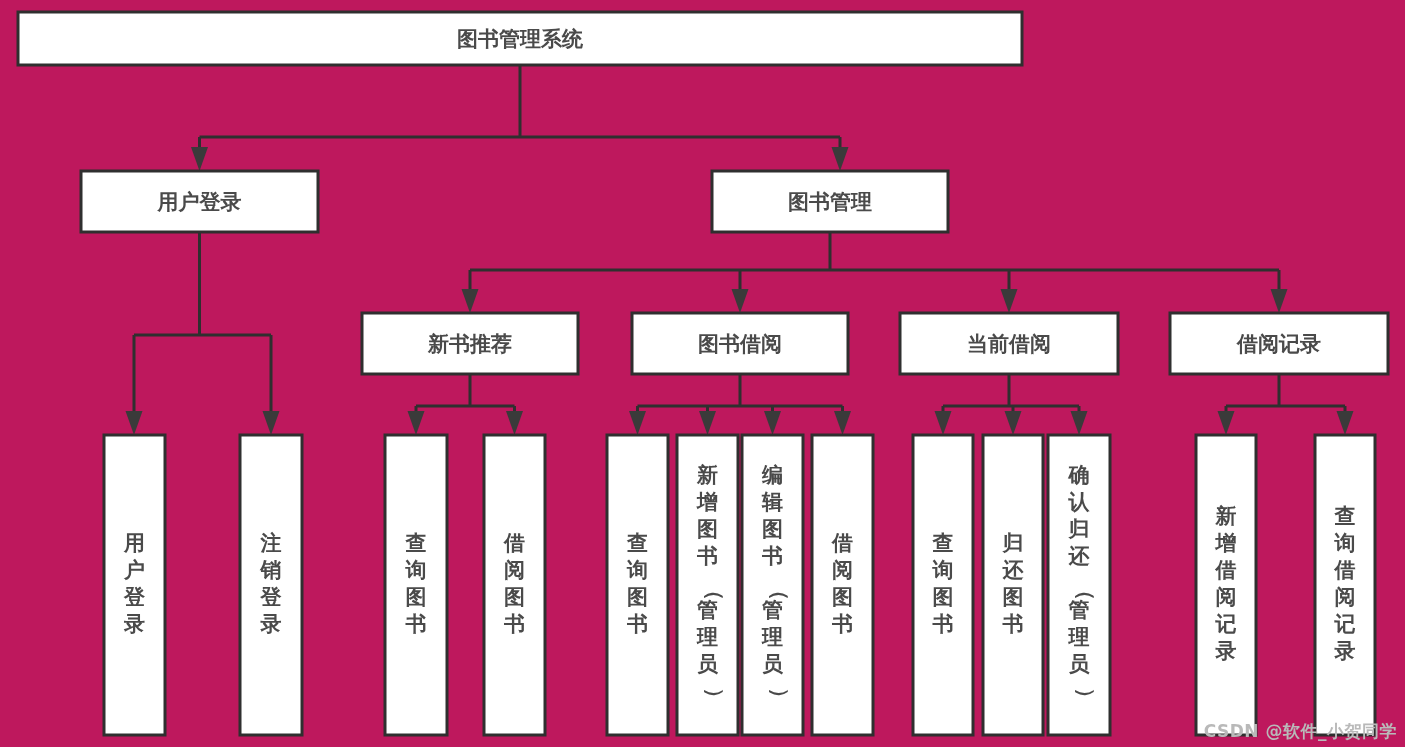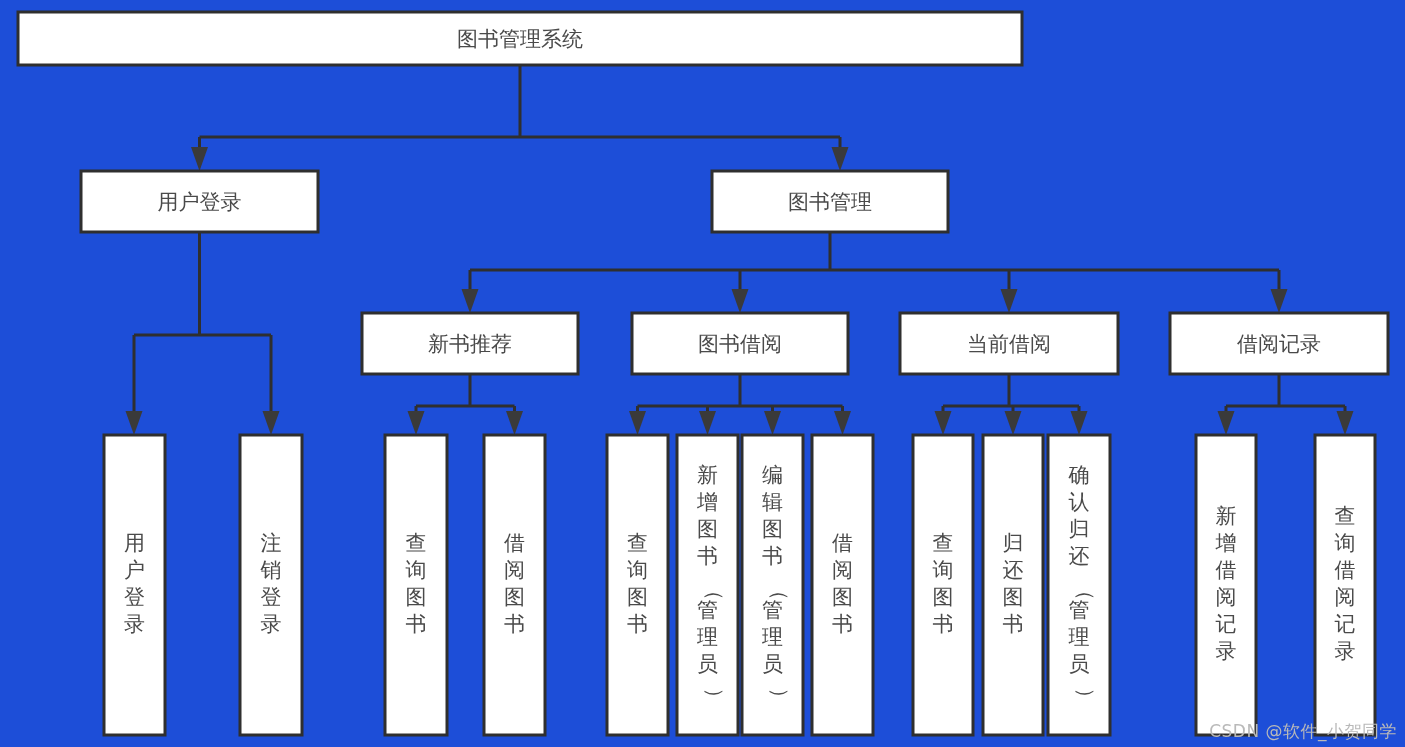--- a/index.html
+++ b/index.html
@@ -10,21 +10,22 @@
   body {
     width: 1405px;
     height: 747px;
     overflow: hidden;
     font-family: "DejaVu Sans", "Liberation Sans", sans-serif;
   }
   #diagram-root {
     position: relative;
     width: 1405px;
     height: 747px;
-    background: #1d4ed8;
+    background: #be185d;
+    font-weight: bold;
   }
   svg#flow-svg {
     position: absolute;
     left: 0;
     top: 0;
     width: 1405px;
     height: 747px;
     display: block;
   }
   .node-rect {

